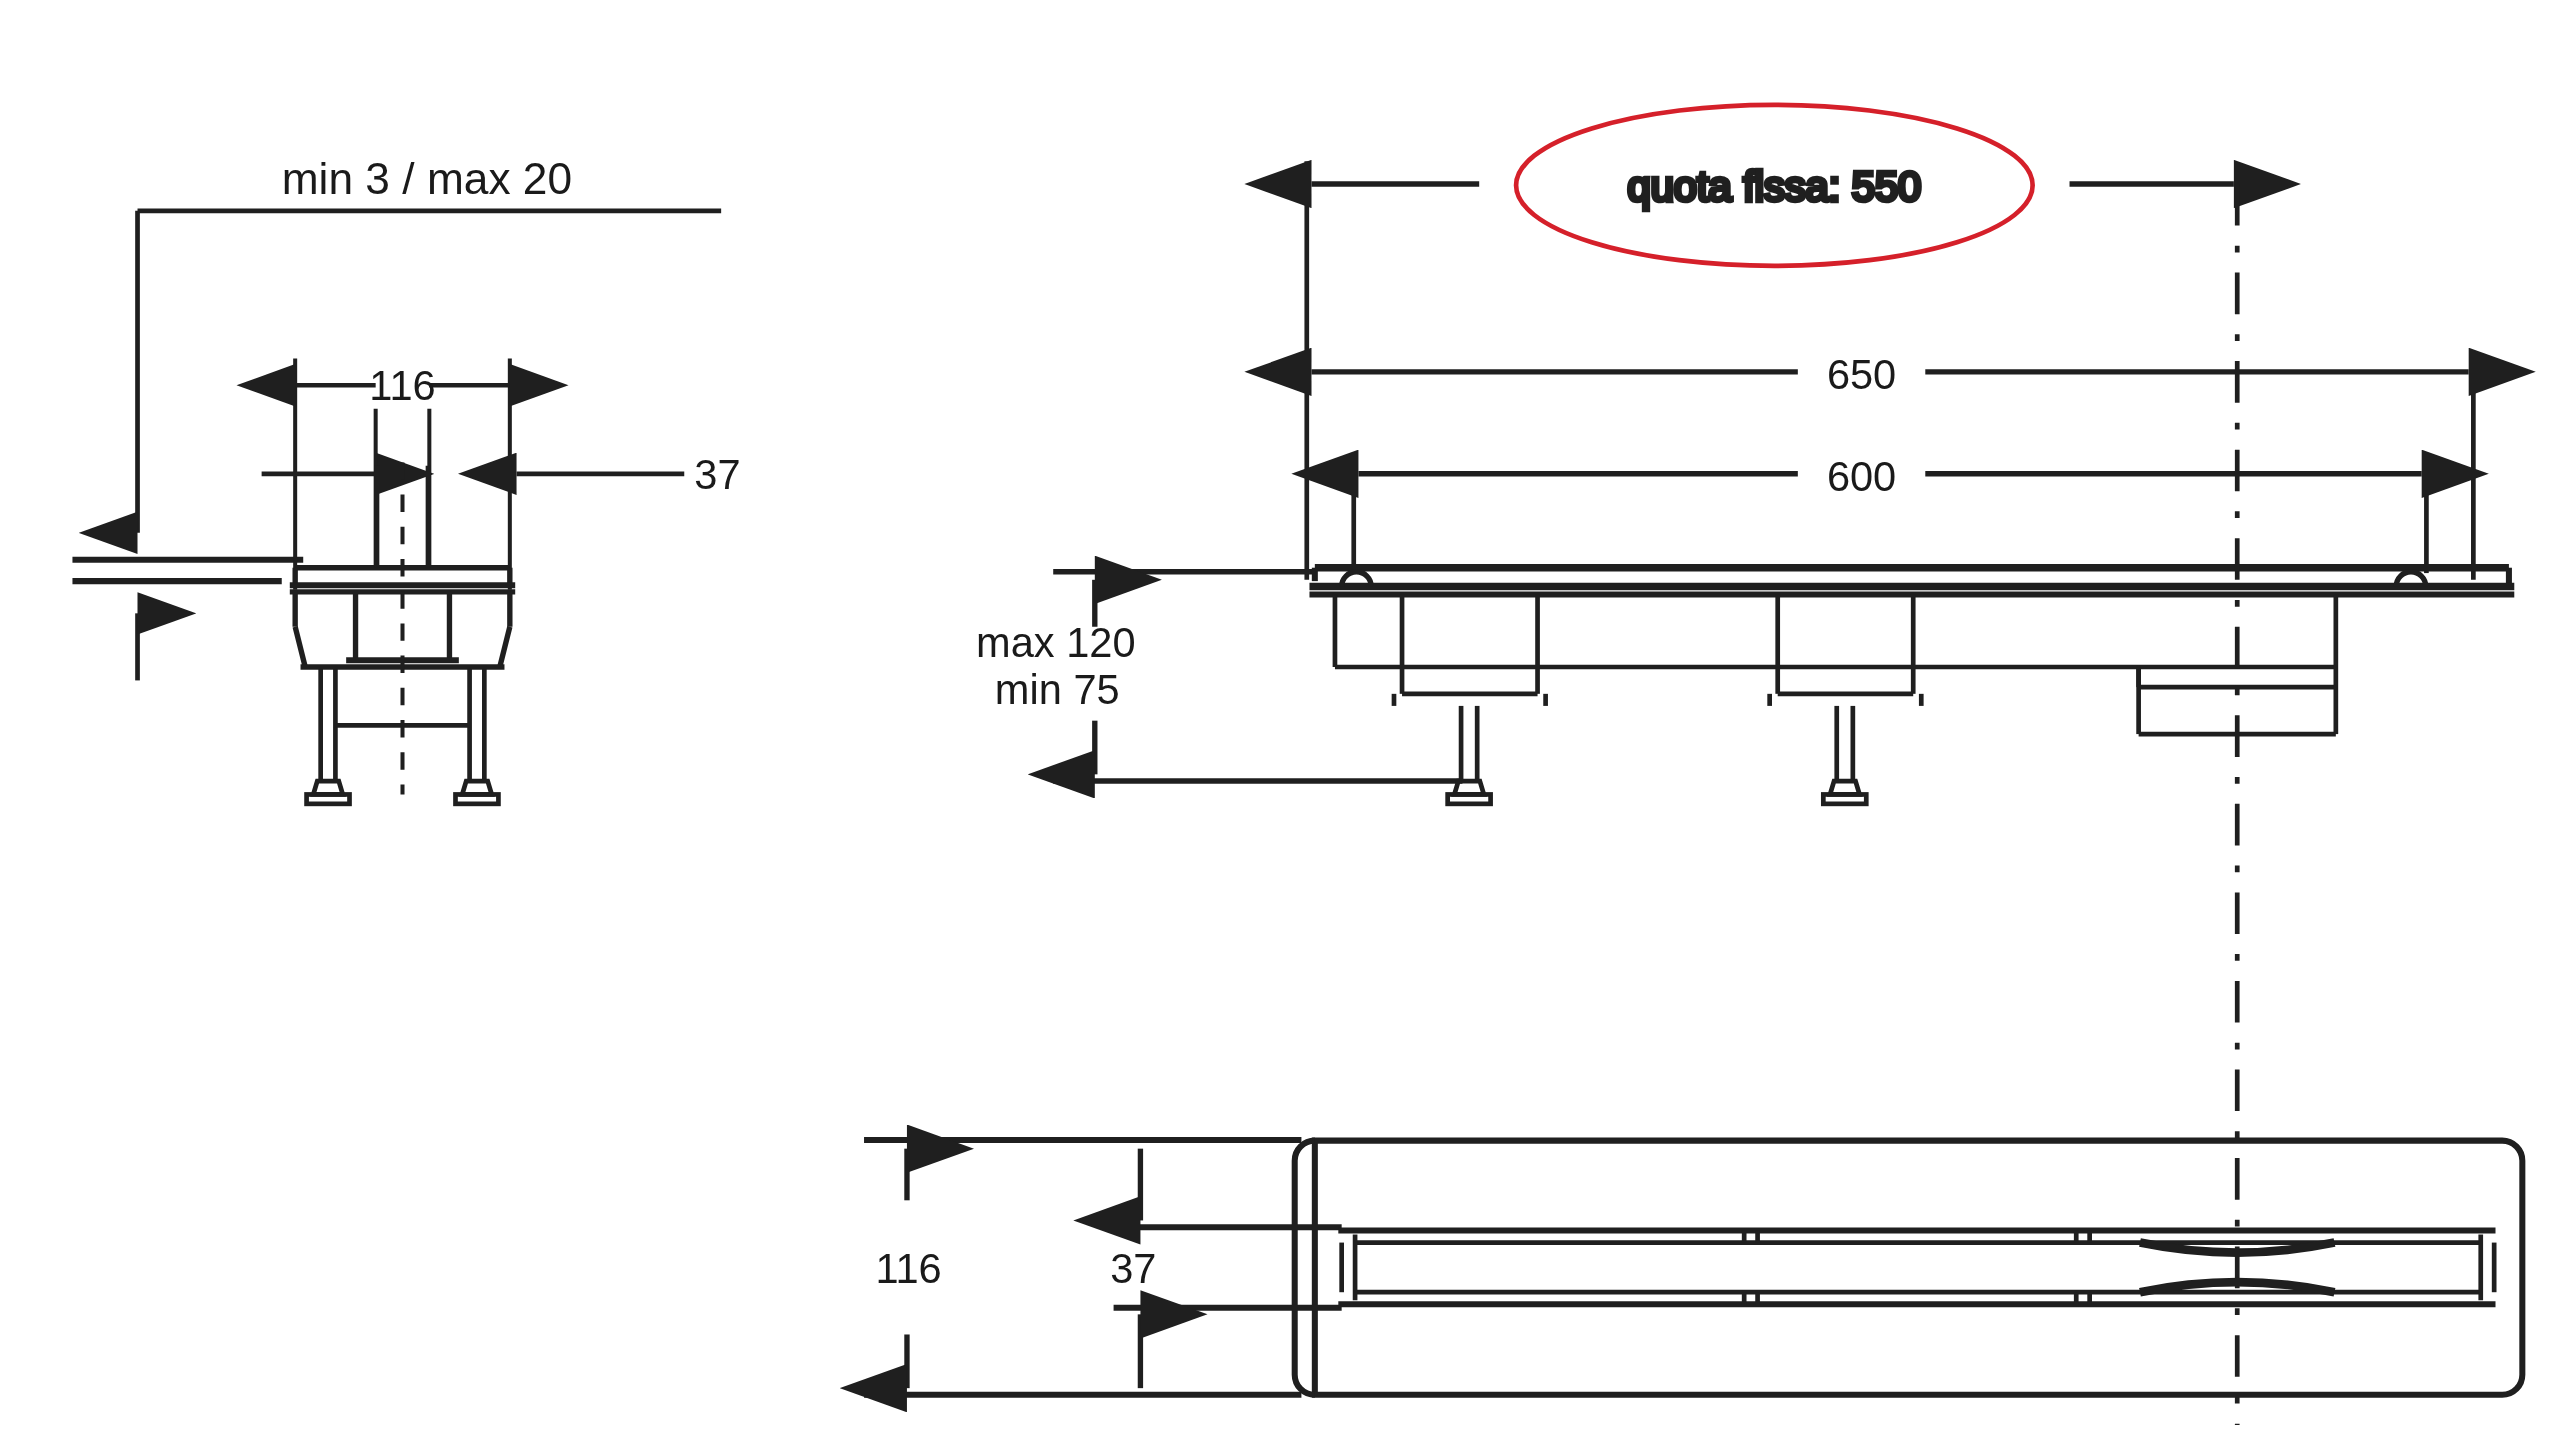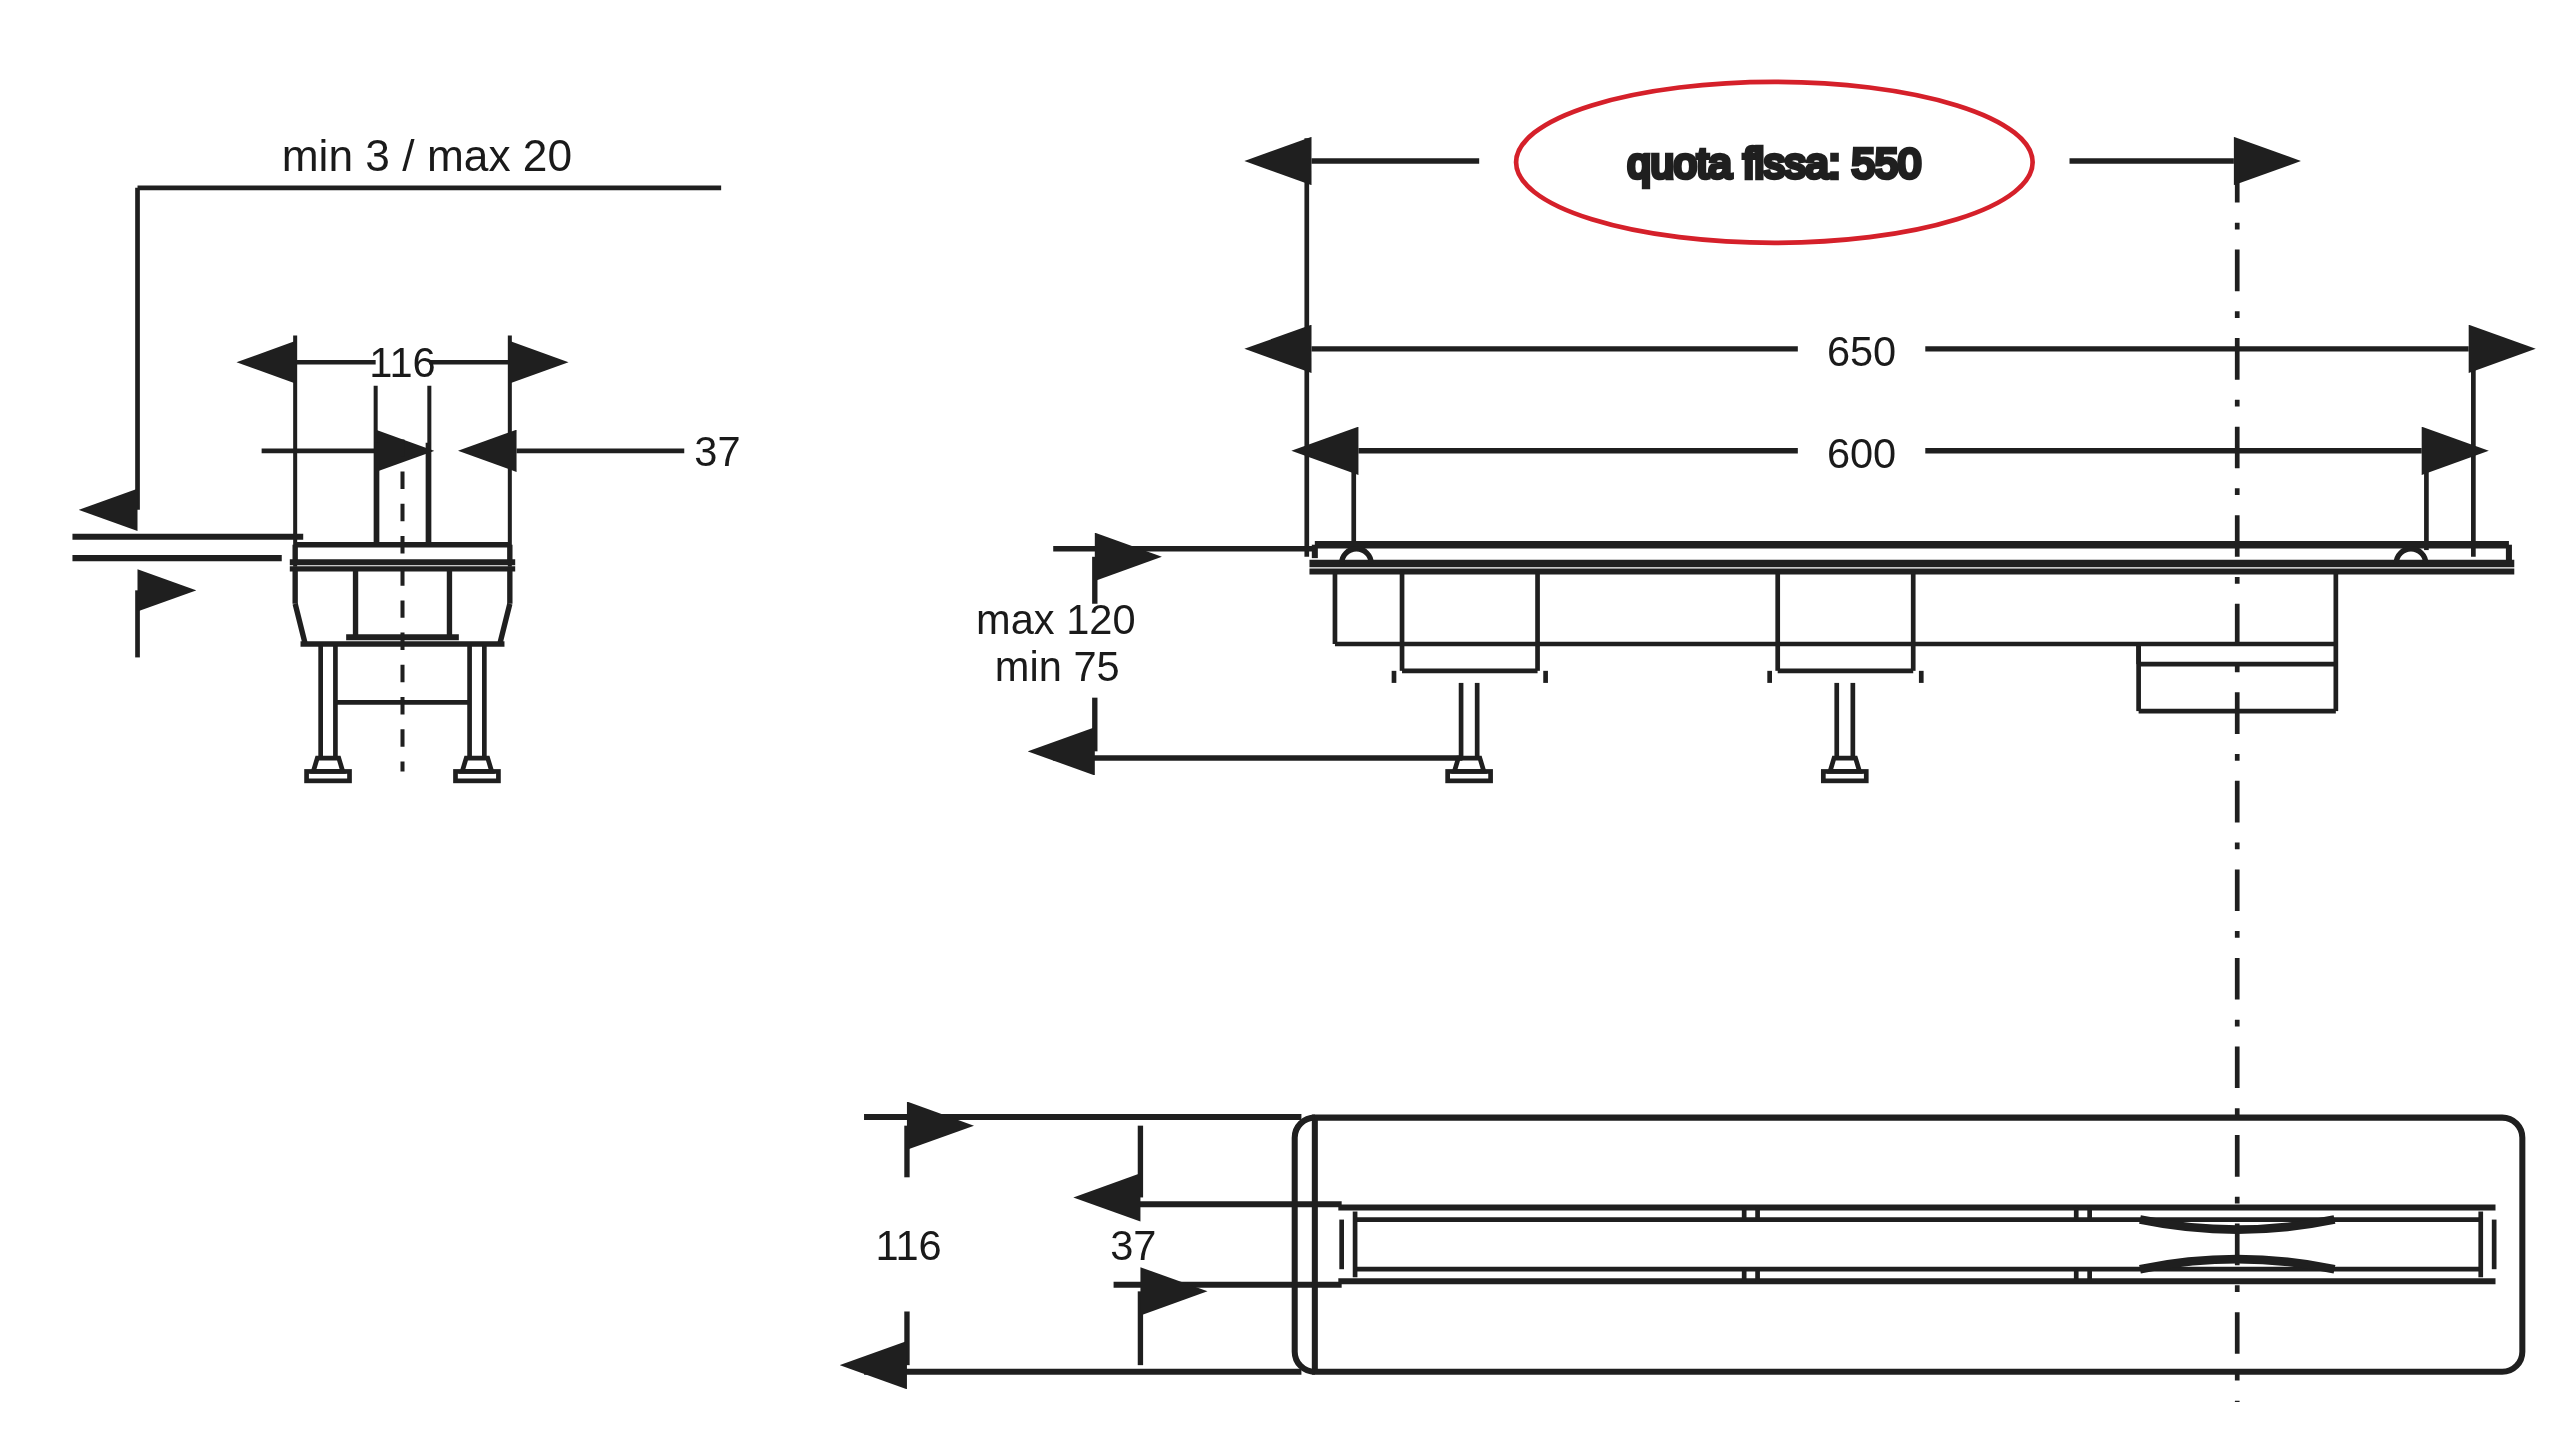--- a/index.html
+++ b/index.html
@@ -1,17 +1,17 @@
 <!DOCTYPE html>
 <html style="font-size:10.7px"><head>
 <meta charset="utf-8">
 <style>
   html,body{margin:0;padding:0;background:#ffffff;}
   body{width:2576px;height:1449px;overflow:hidden;font-family:"Liberation Sans",sans-serif;}
-  #sheet{position:relative;width:2576px;height:1297px;background:#fff;}
+  #sheet{position:relative;width:2576px;height:1297px;background:#fff;margin-top:23px;}
   svg{display:block;}
   .dimtext{font-family:"Liberation Sans",sans-serif;font-size:62px;fill:#1a1a1a;}
   .dimtext-big{font-family:"Liberation Sans",sans-serif;font-size:66px;fill:#1a1a1a;}
   .redtext{font-family:"Liberation Sans",sans-serif;font-size:62px;fill:#d5202a;}
 </style>
 </head>
 <body>
 
 <div id="sheet">
 

